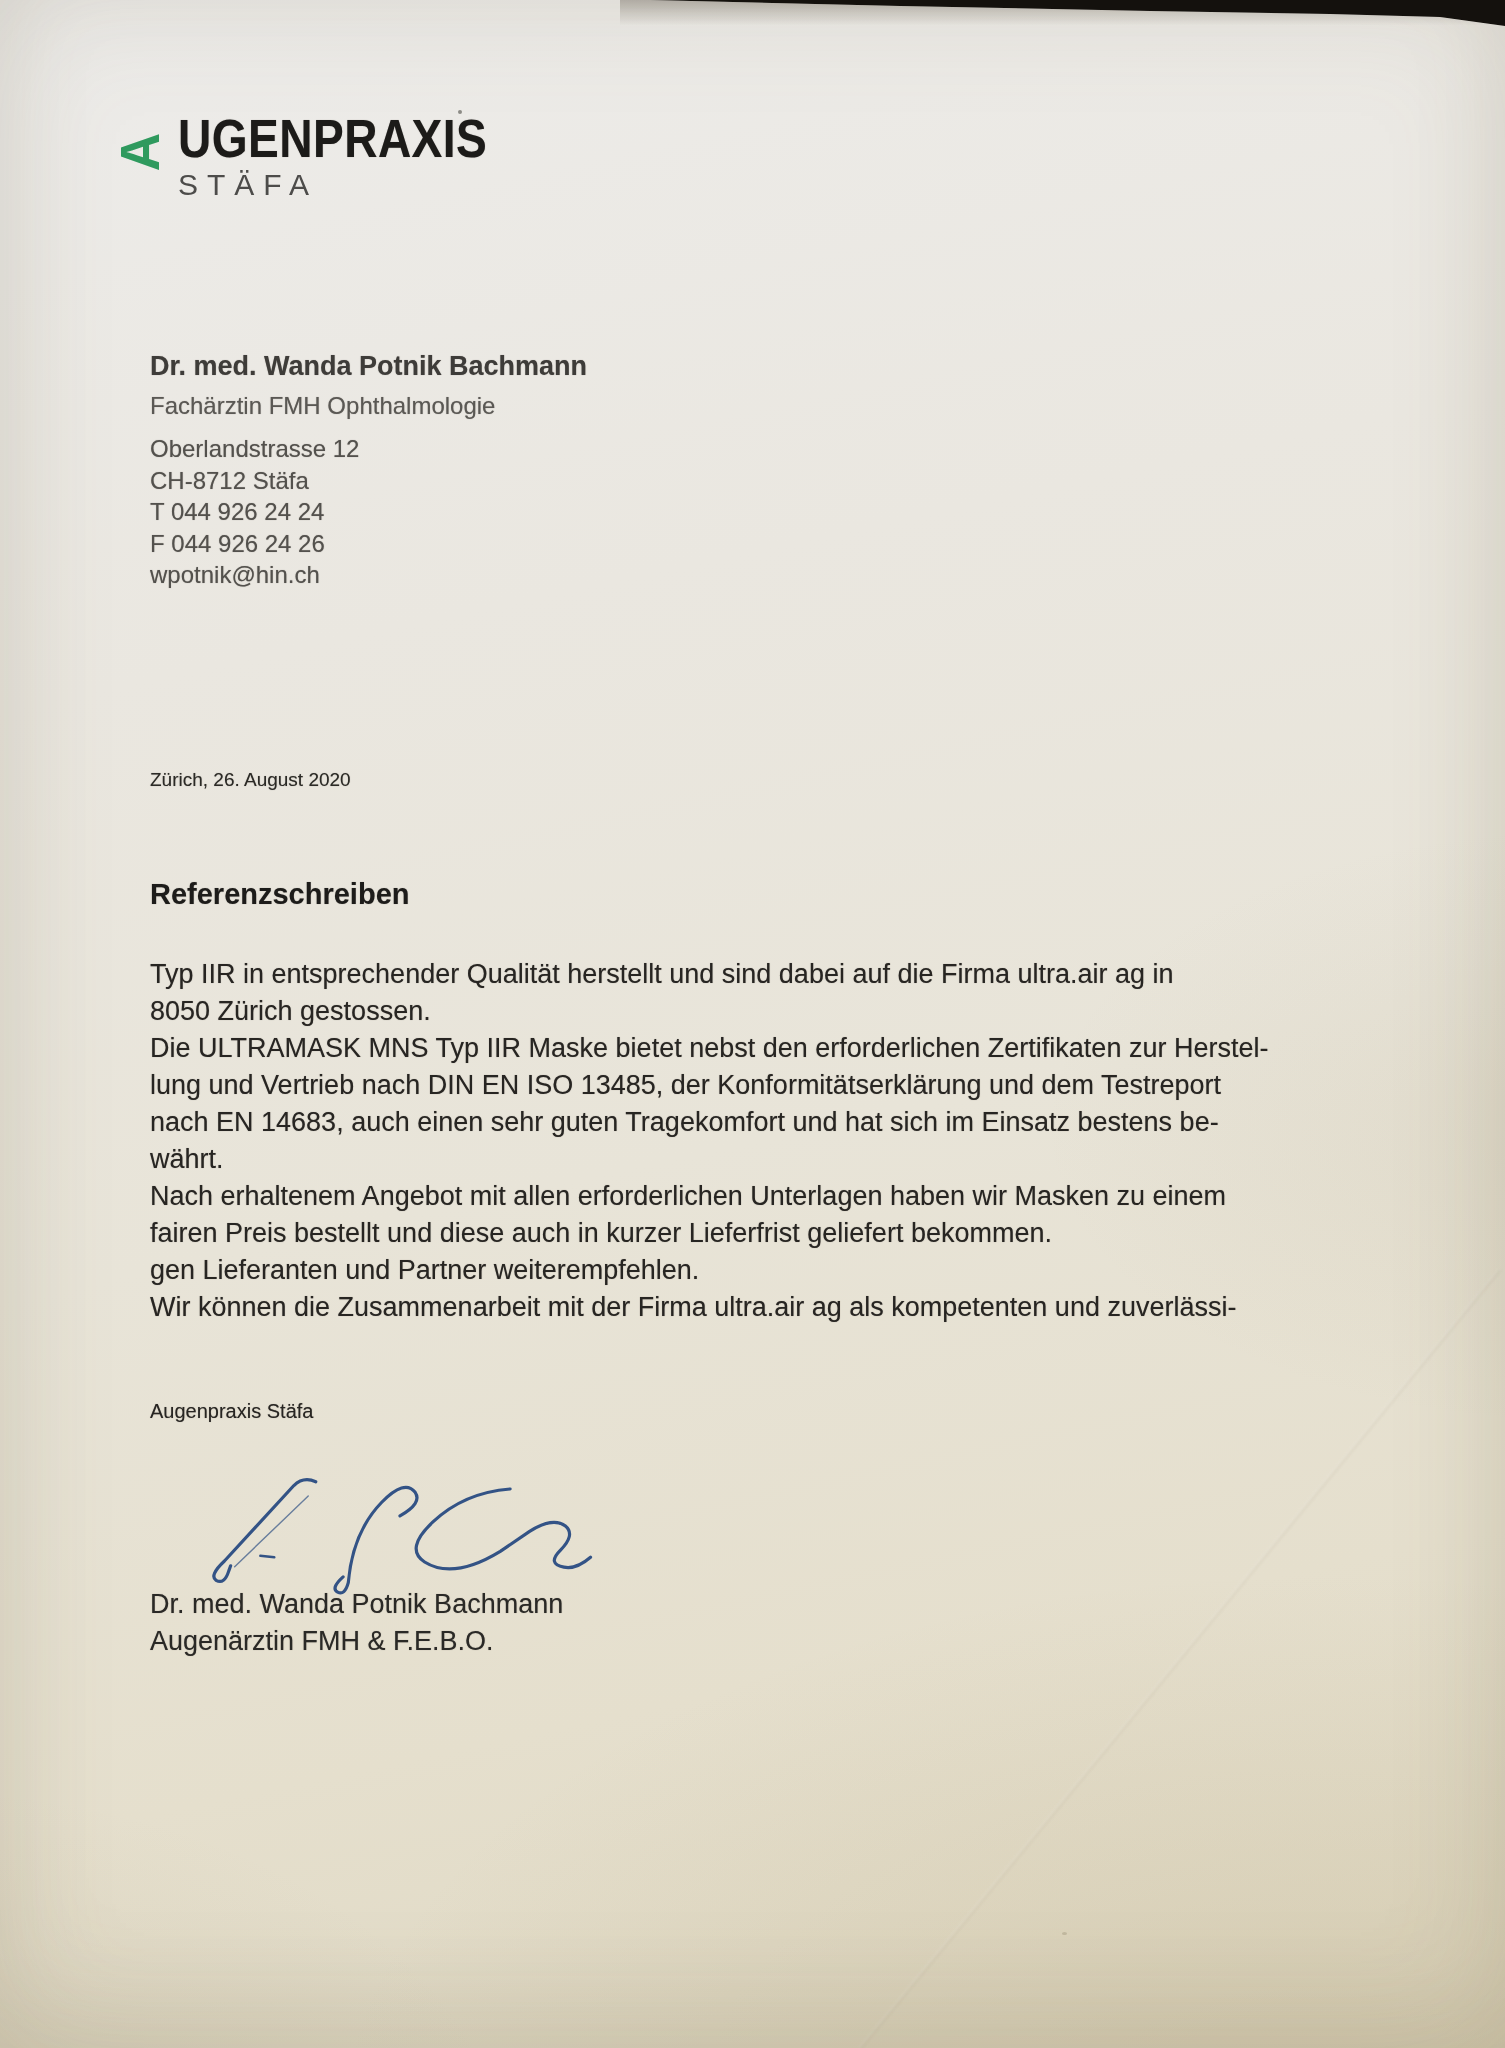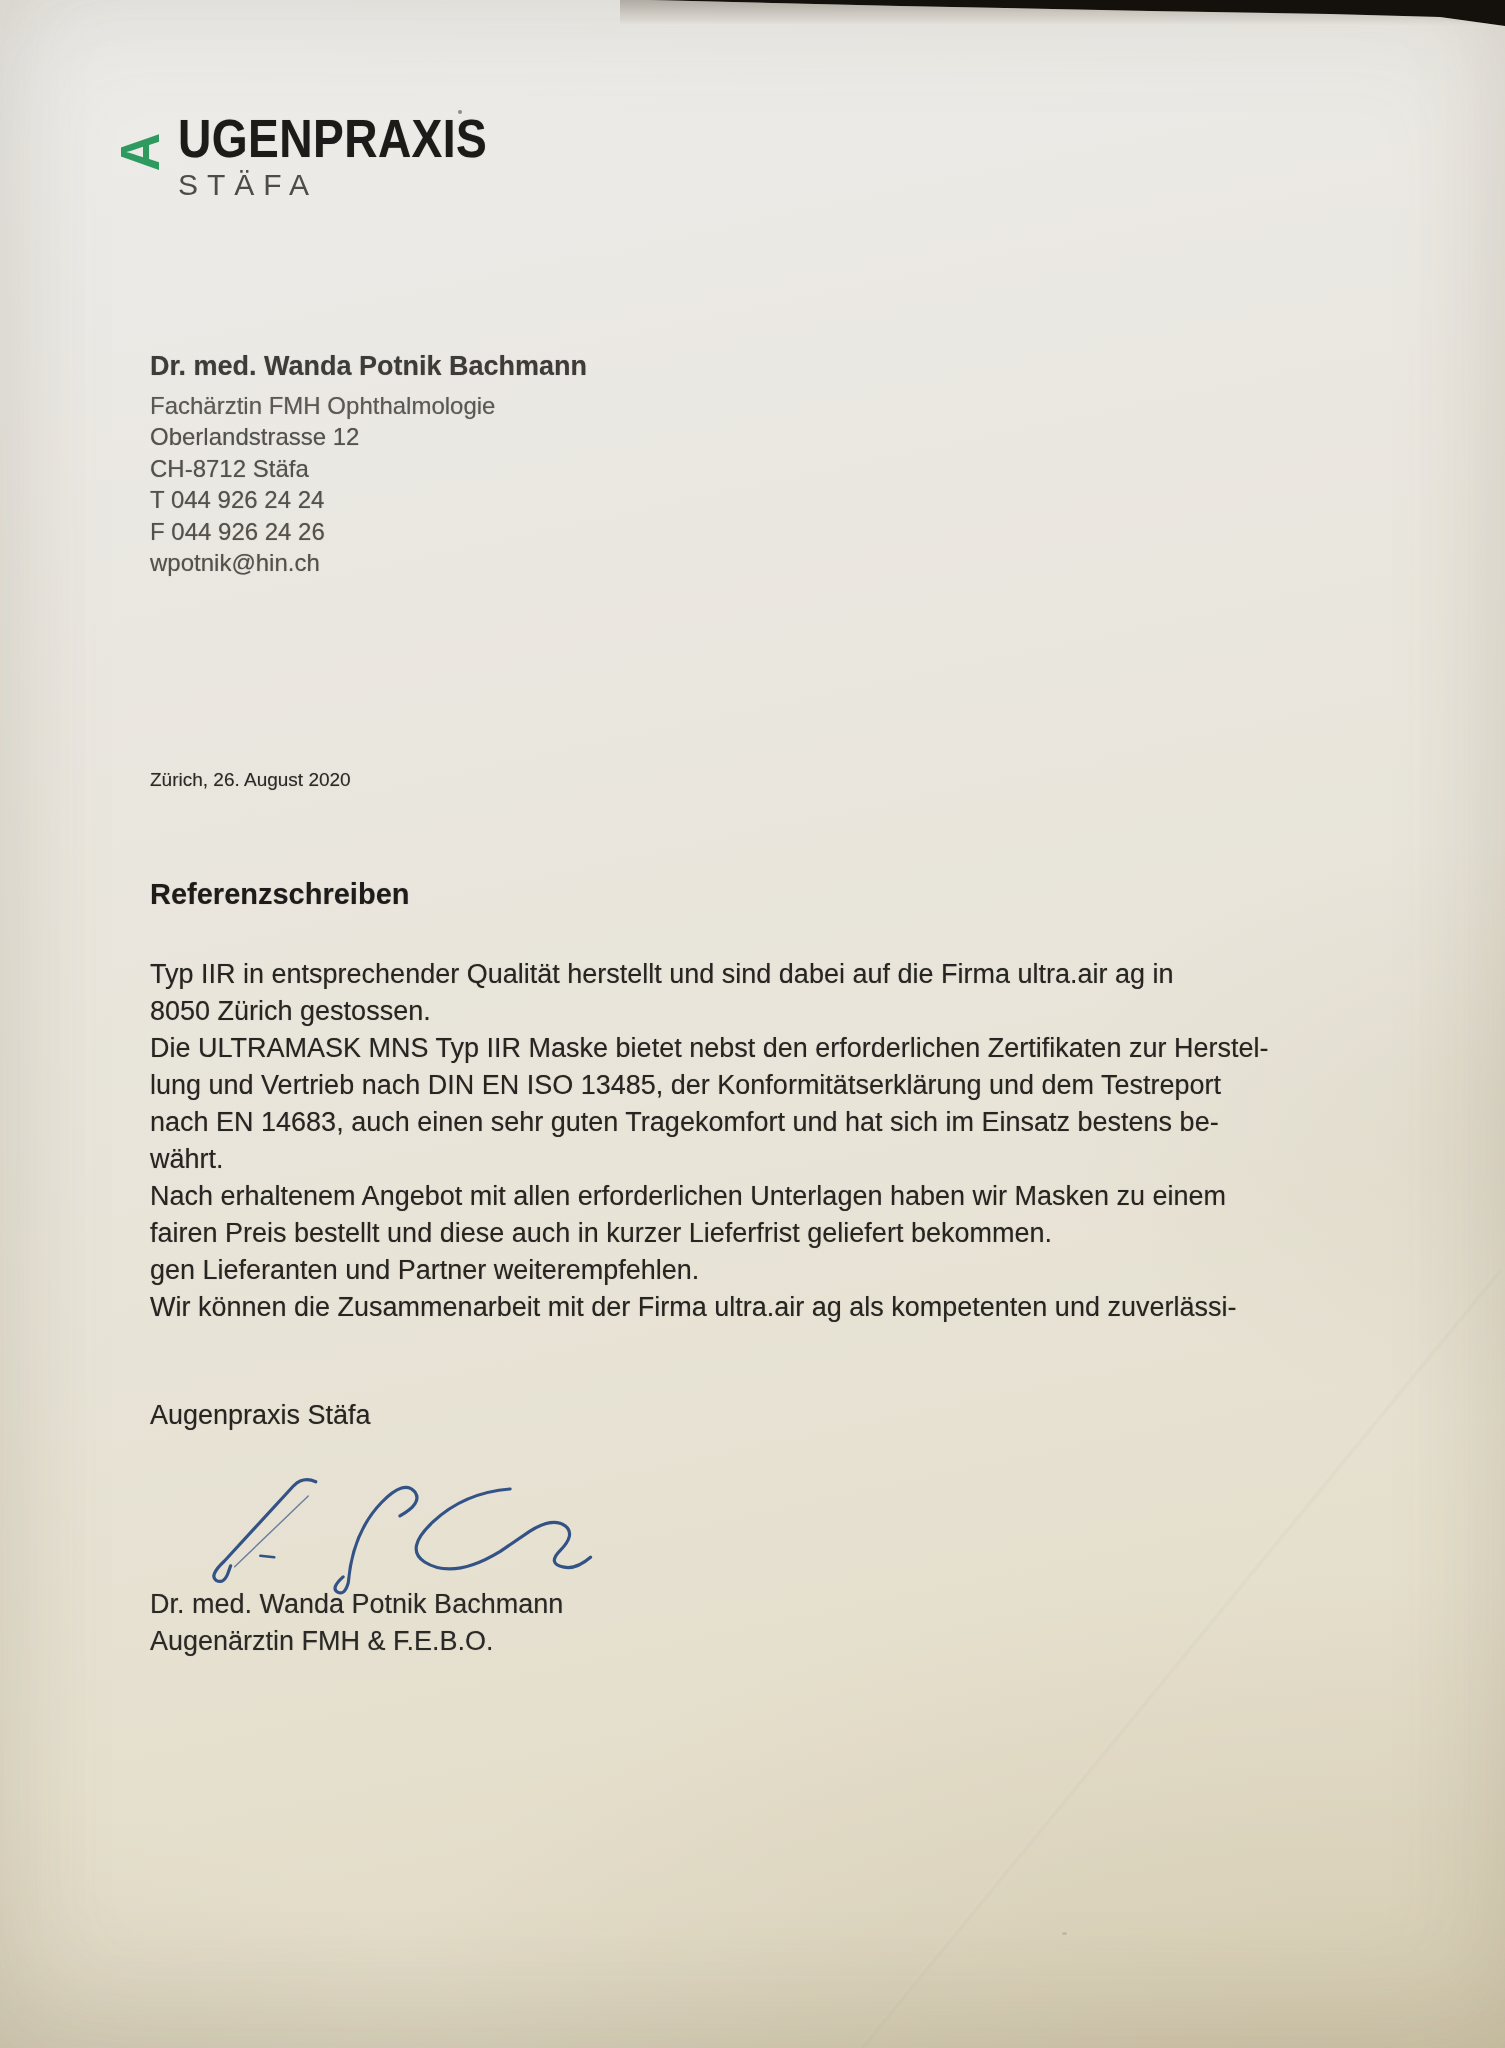--- a/index.html
+++ b/index.html
@@ -57,30 +57,30 @@
   }
   .logo-sub {
     width:300px; margin-left:52px; margin-top:3px; 
     font-size:30px; font-weight:400; letter-spacing:9px; color:#4d4c4a;
   }
 
   
   .soft { text-shadow: 0 0 1px rgba(70,65,58,0.45); }
   .sender { position:absolute; left:150px; top:349px; }
   .sender-name { font-size:27px; font-weight:700; color:#3e3c39; line-height:1.3; margin-bottom:6px; }
-  .sender-title { font-size:24px; color:#5a5854; line-height:1.3; }
+  .sender-title { font-size:24px; color:#5a5854; line-height:1.3; margin-bottom:12px; }
   .sender-line { font-size:24px; color:#53514d; line-height:31.5px; white-space:nowrap; }
 
   .dateline { position:absolute; left:150px; top:769px; font-size:19px; color:#2b2a26; }
   .subject  { position:absolute; left:150px; top:878px; font-size:29px; font-weight:700; color:#1d1c1a; }
 
   .body-text { position:absolute; left:150px; top:956px; }
   .body-line { font-size:27px; line-height:37px; color:#272522; white-space:nowrap; }
 
-  .signoff { position:absolute; left:150px; top:1400px; font-size:27px; color:#272522; }
+  .signoff { position:absolute; left:150px; top:1400px; font-size:20px; color:#272522; }
 
   .signature { position:absolute; left:190px; top:1462px; width:470px; height:165px; transform: rotate(-2deg); }
 
   .signer { position:absolute; left:150px; top:1586px; }
   .signer-name  { font-size:27px; color:#2a2926; line-height:37px; }
   .signer-title { font-size:27px; color:#2a2926; line-height:37px; }
 </style>
 </head>
 <body>
 

